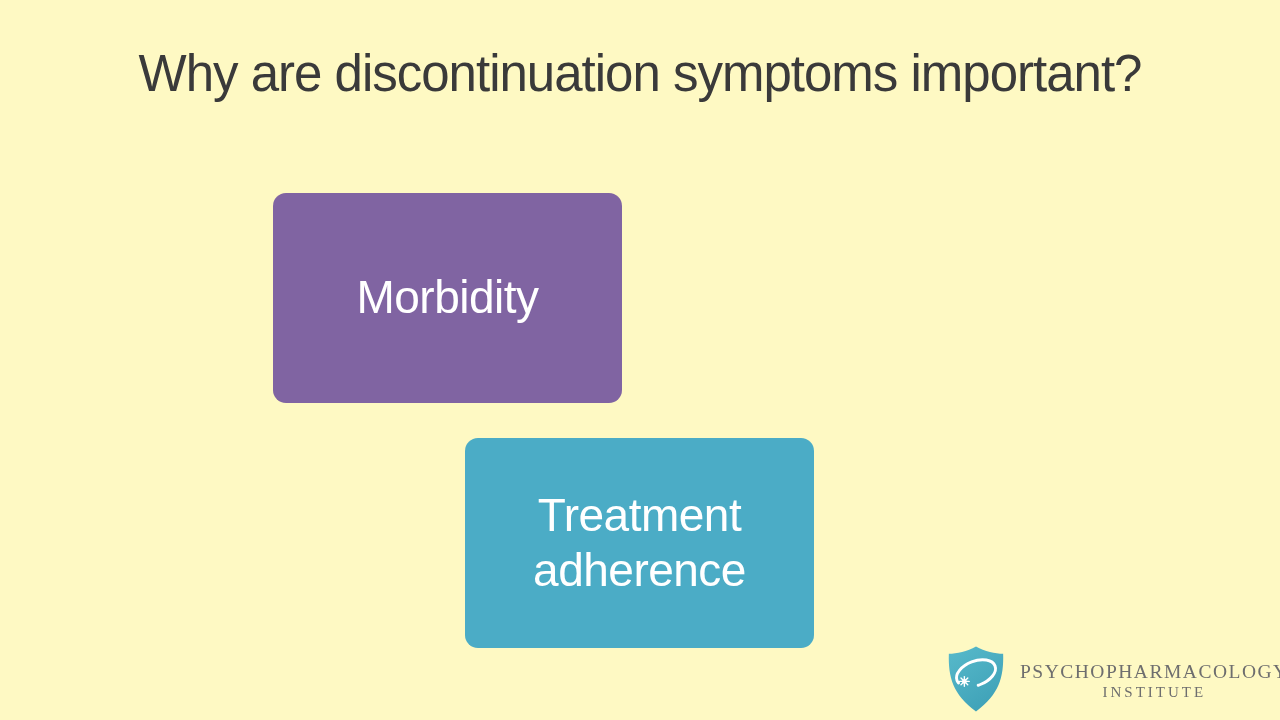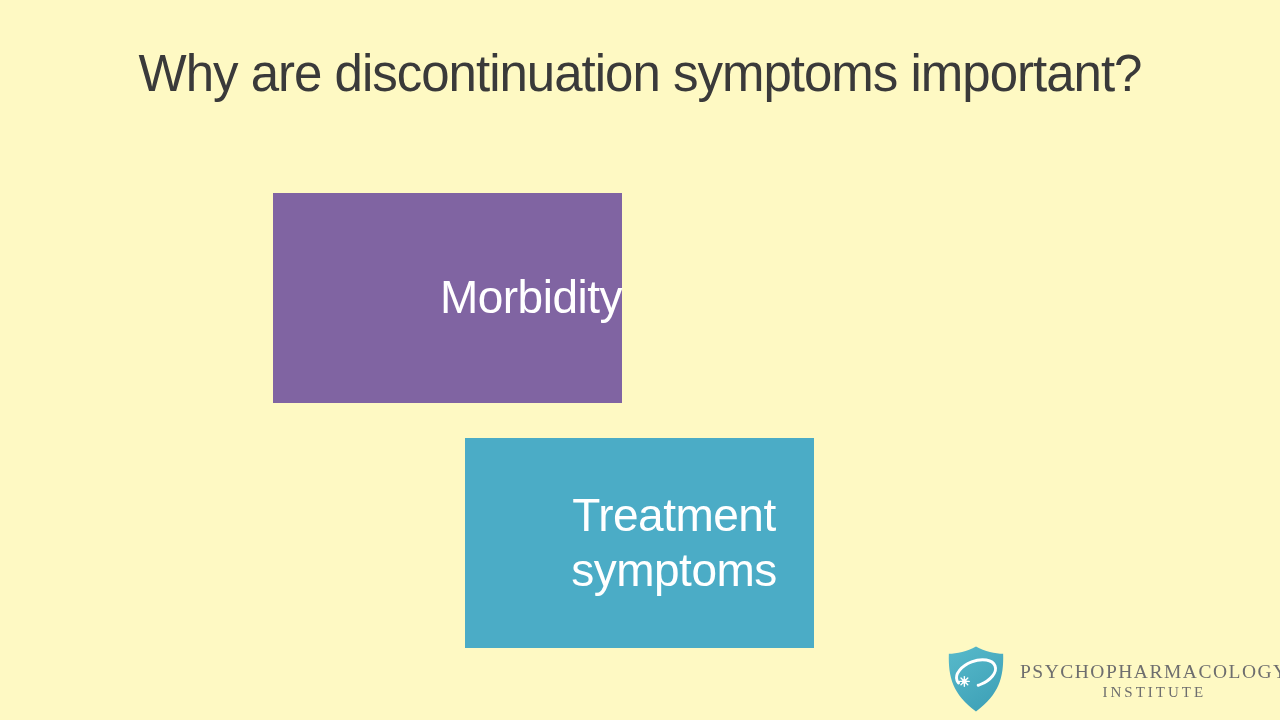--- a/index.html
+++ b/index.html
@@ -26,27 +26,28 @@
     font-weight: 400;
     letter-spacing: -1px;
     color: #3a3a3a;
   }
   .shape-box {
     position: absolute;
     width: 349px;
     height: 210px;
     display: flex;
     align-items: center;
-    justify-content: flex-end;
+    justify-content: center;
     text-align: center;
     color: #ffffff;
     font-size: 46px;
     font-weight: 400;
     line-height: 1.2;
     letter-spacing: -0.5px;
+    border-radius: 13px;
   }
   .box-morbidity   { left: 273px; top: 193px; }
   .box-misdiagnosis{ left: 659px; top: 193px; }
   .box-adherence   { left: 465px; top: 438px; }
   .logo {
     position: absolute;
     left: 944px;
     top: 644px;
     display: flex;
     align-items: center;
@@ -80,21 +81,21 @@
 <div class="slide">
 
   <h1 class="slide-title">Why are discontinuation symptoms important?</h1>
 
   <div class="shape-box box-morbidity" style="background-color: rgb(128, 100, 162);">
     <span>Morbidity</span>
   </div>
 
 
   <div class="shape-box box-adherence" style="background-color: rgb(75, 172, 198);">
-    <span style="max-width:280px; display:inline-block;">Treatment symptoms</span>
+    <span style="max-width:280px; display:inline-block;">Treatment adherence</span>
   </div>
 
   <div class="logo">
     <svg class="logo-shield" viewBox="0 0 66 72">
       <defs>
         <linearGradient id="shieldGrad" x1="0" y1="0" x2="0.6" y2="1">
           <stop offset="0" stop-color="#58BACB"></stop>
           <stop offset="1" stop-color="#3FA2B8"></stop>
         </linearGradient>
       </defs>

